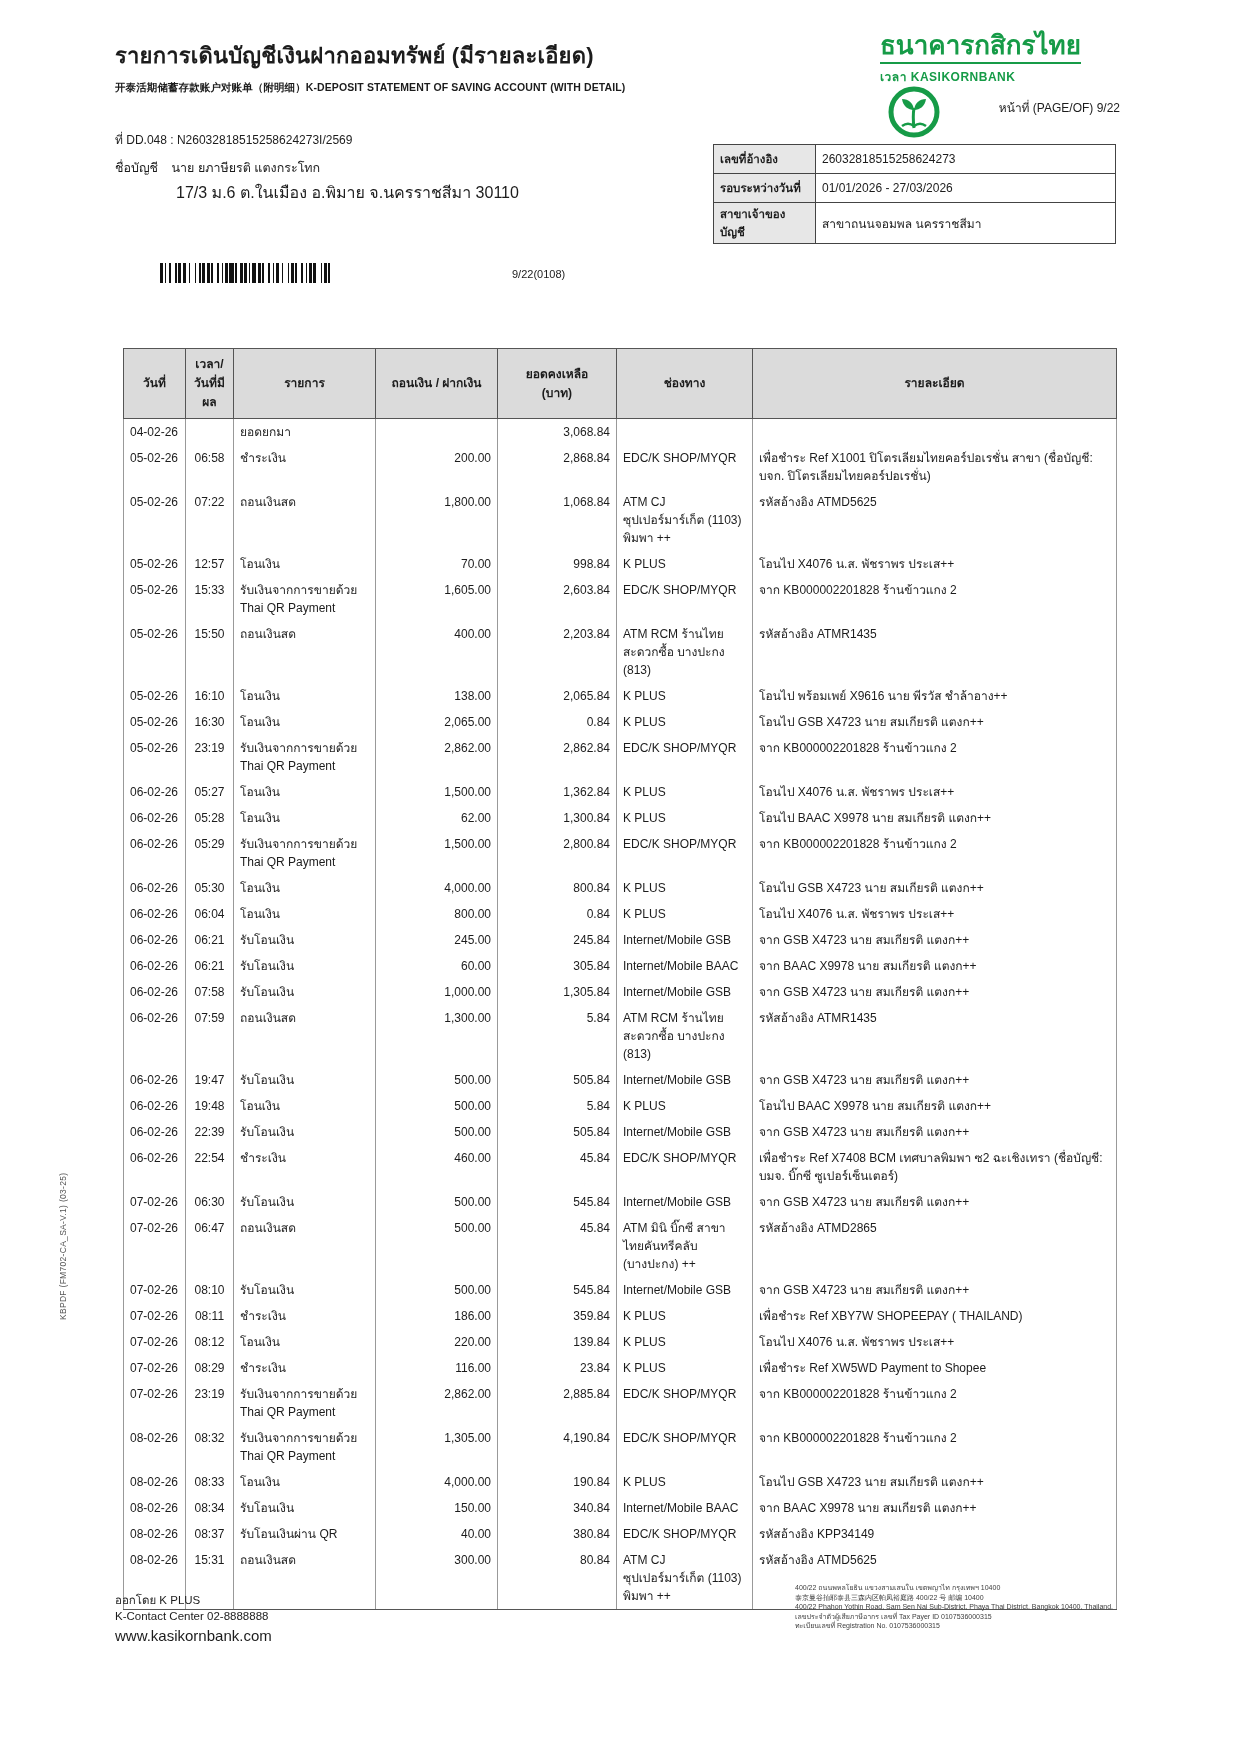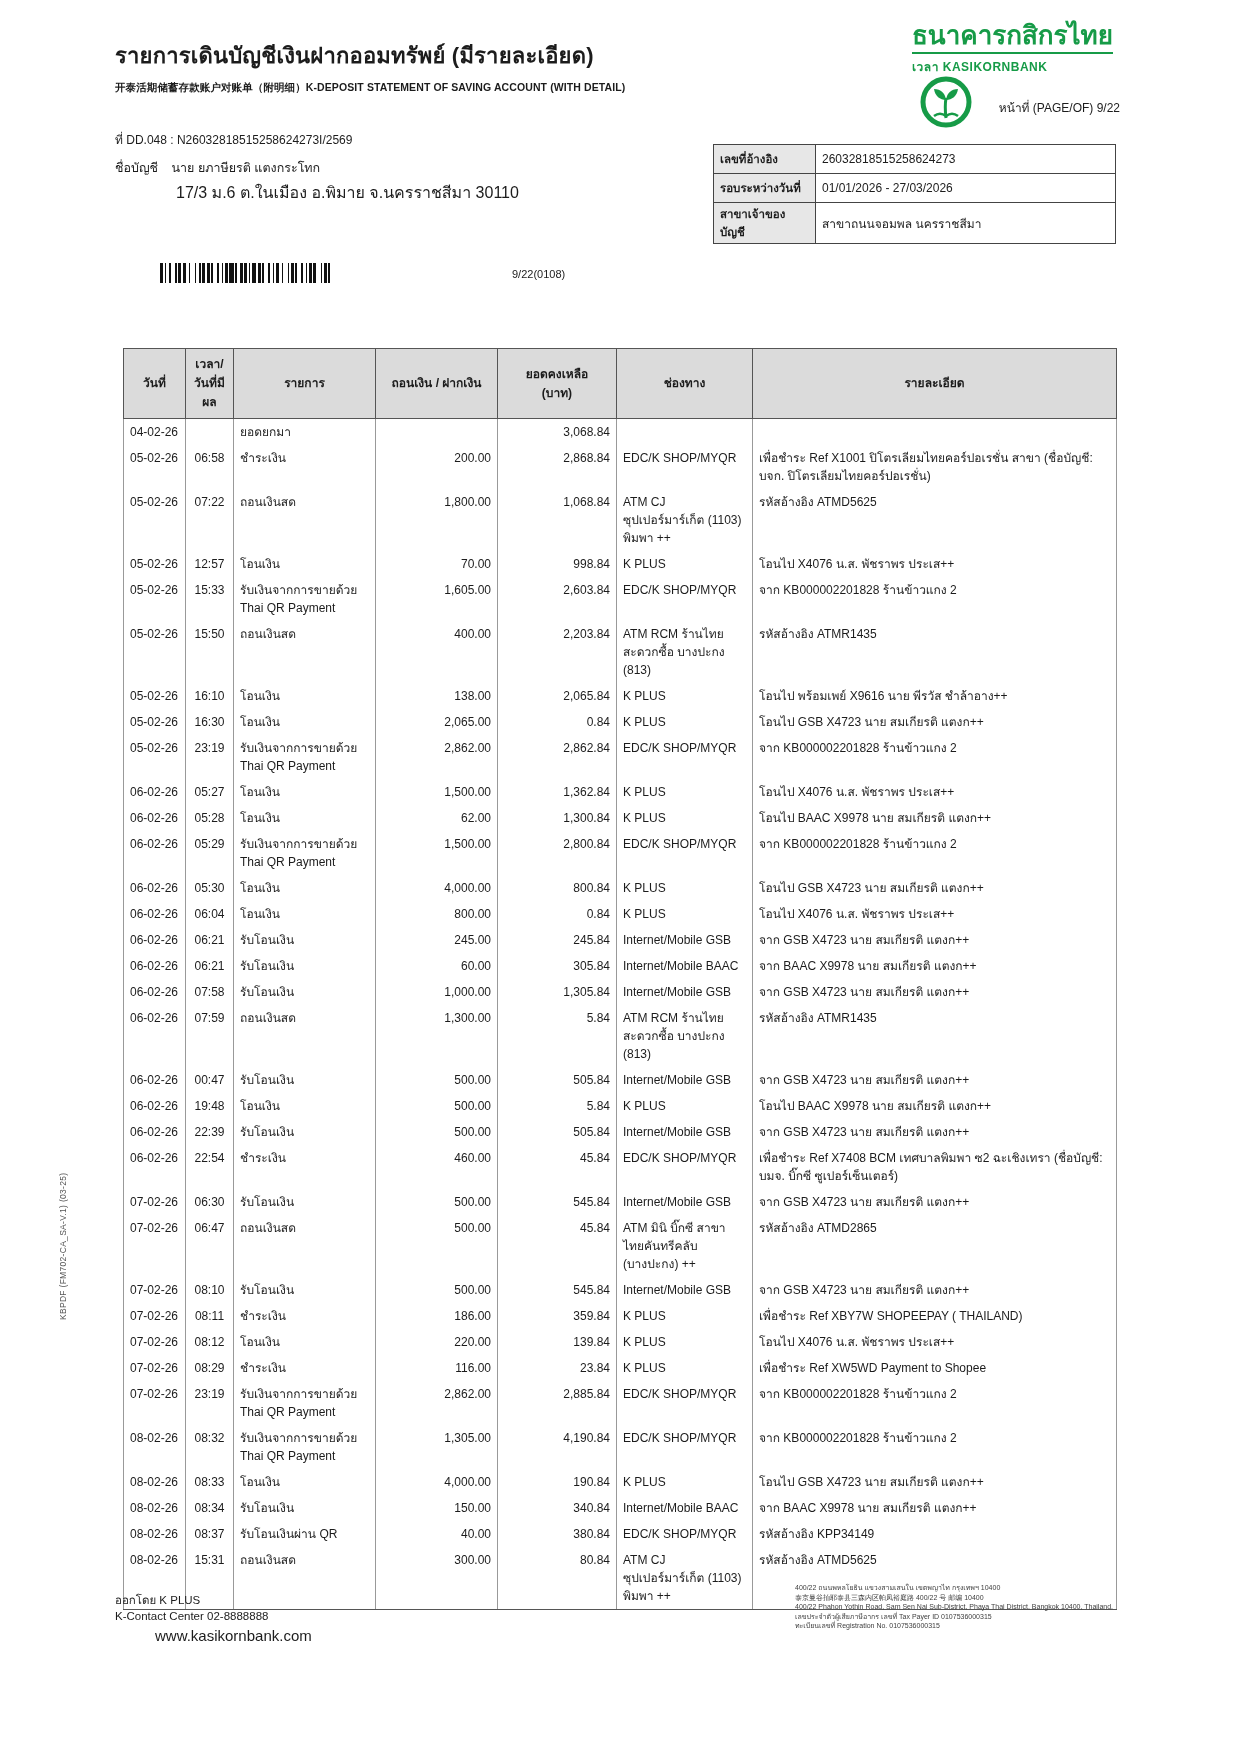--- a/index.html
+++ b/index.html
@@ -9,21 +9,21 @@
     background:#ffffff; color:#1c1c1c;
     font-family:"Liberation Sans","DejaVu Sans",sans-serif;
     overflow:hidden;
     text-decoration:underline;
   }
   
   .title-block { position:absolute; left:115px; top:38px; width:600px; }
   .title-th { font-size:22px; font-weight:bold; letter-spacing:0.2px; }
   .title-sub { font-size:10.5px; font-weight:bold; margin-top:8px; letter-spacing:0.1px; }
 
-  .logo-block { position:absolute; left:880px; top:20px; width:240px;margin-left:32px; }
+  .logo-block { position:absolute; left:880px; top:30px; width:240px; }
   .logo-text { display:inline-block; vertical-align:top; text-align:left; }
   .logo-name { font-size:26px; font-weight:bold; color:#169b47; line-height:30px;
                border-bottom:2px solid #169b47; padding-bottom:2px; }
   .logo-sub  { font-size:12px; font-weight:bold; color:#169b47; margin-top:3px; letter-spacing:0.5px; }
   .logo-mark { display:inline-block; vertical-align:top; margin-left:8px; }
 
   .page-of { position:absolute; left:960px; top:98px; width:160px; text-align:right; font-size:12px; }
 
   .doc-no { position:absolute; left:115px; top:130px; font-size:12px; }
   .acct-line { position:absolute; left:115px; top:158px; font-size:12.5px; }
@@ -62,21 +62,21 @@
   td.c-time { text-align:center; }
   td.c-amt, td.c-bal { text-align:right; }
 
   
   .side-note { position:absolute; left:58px; top:1320px; width:260px;
                transform:rotate(-90deg); transform-origin:left top;
                font-size:8.5px; color:#555; letter-spacing:0.3px; }
 
   
   .footer-left { position:absolute; left:115px; top:1592px; font-size:11.5px; line-height:16px; }
-  .footer-site { font-size:15px; margin-top:4px;margin-left:40px; }
+  .footer-site { font-size:15px; margin-top:4px; }
   .footer-right { position:absolute; left:795px; top:1583px; width:340px;
                   font-size:7px; line-height:9.5px; color:#3d3d3d; }
 </style>
 </head>
 <body>
 
 <div class="page">
 
   <div class="title-block">
     <div class="title-th">รายการเดินบัญชีเงินฝากออมทรัพย์ (มีรายละเอียด)</div>
@@ -311,21 +311,21 @@
             <td class="c-date">06-02-26</td>
             <td class="c-time">07:59</td>
             <td class="c-desc">ถอนเงินสด</td>
             <td class="c-amt">1,300.00</td>
             <td class="c-bal">5.84</td>
             <td class="c-ch">ATM RCM ร้านไทยสะดวกซื้อ บางปะกง (813)</td>
             <td class="c-det">รหัสอ้างอิง ATMR1435</td>
           </tr>
           <tr>
             <td class="c-date">06-02-26</td>
-            <td class="c-time">00:47</td>
+            <td class="c-time">19:47</td>
             <td class="c-desc">รับโอนเงิน</td>
             <td class="c-amt">500.00</td>
             <td class="c-bal">505.84</td>
             <td class="c-ch">Internet/Mobile GSB</td>
             <td class="c-det">จาก GSB X4723 นาย สมเกียรติ แตงก++</td>
           </tr>
           <tr>
             <td class="c-date">06-02-26</td>
             <td class="c-time">19:48</td>
             <td class="c-desc">โอนเงิน</td>

